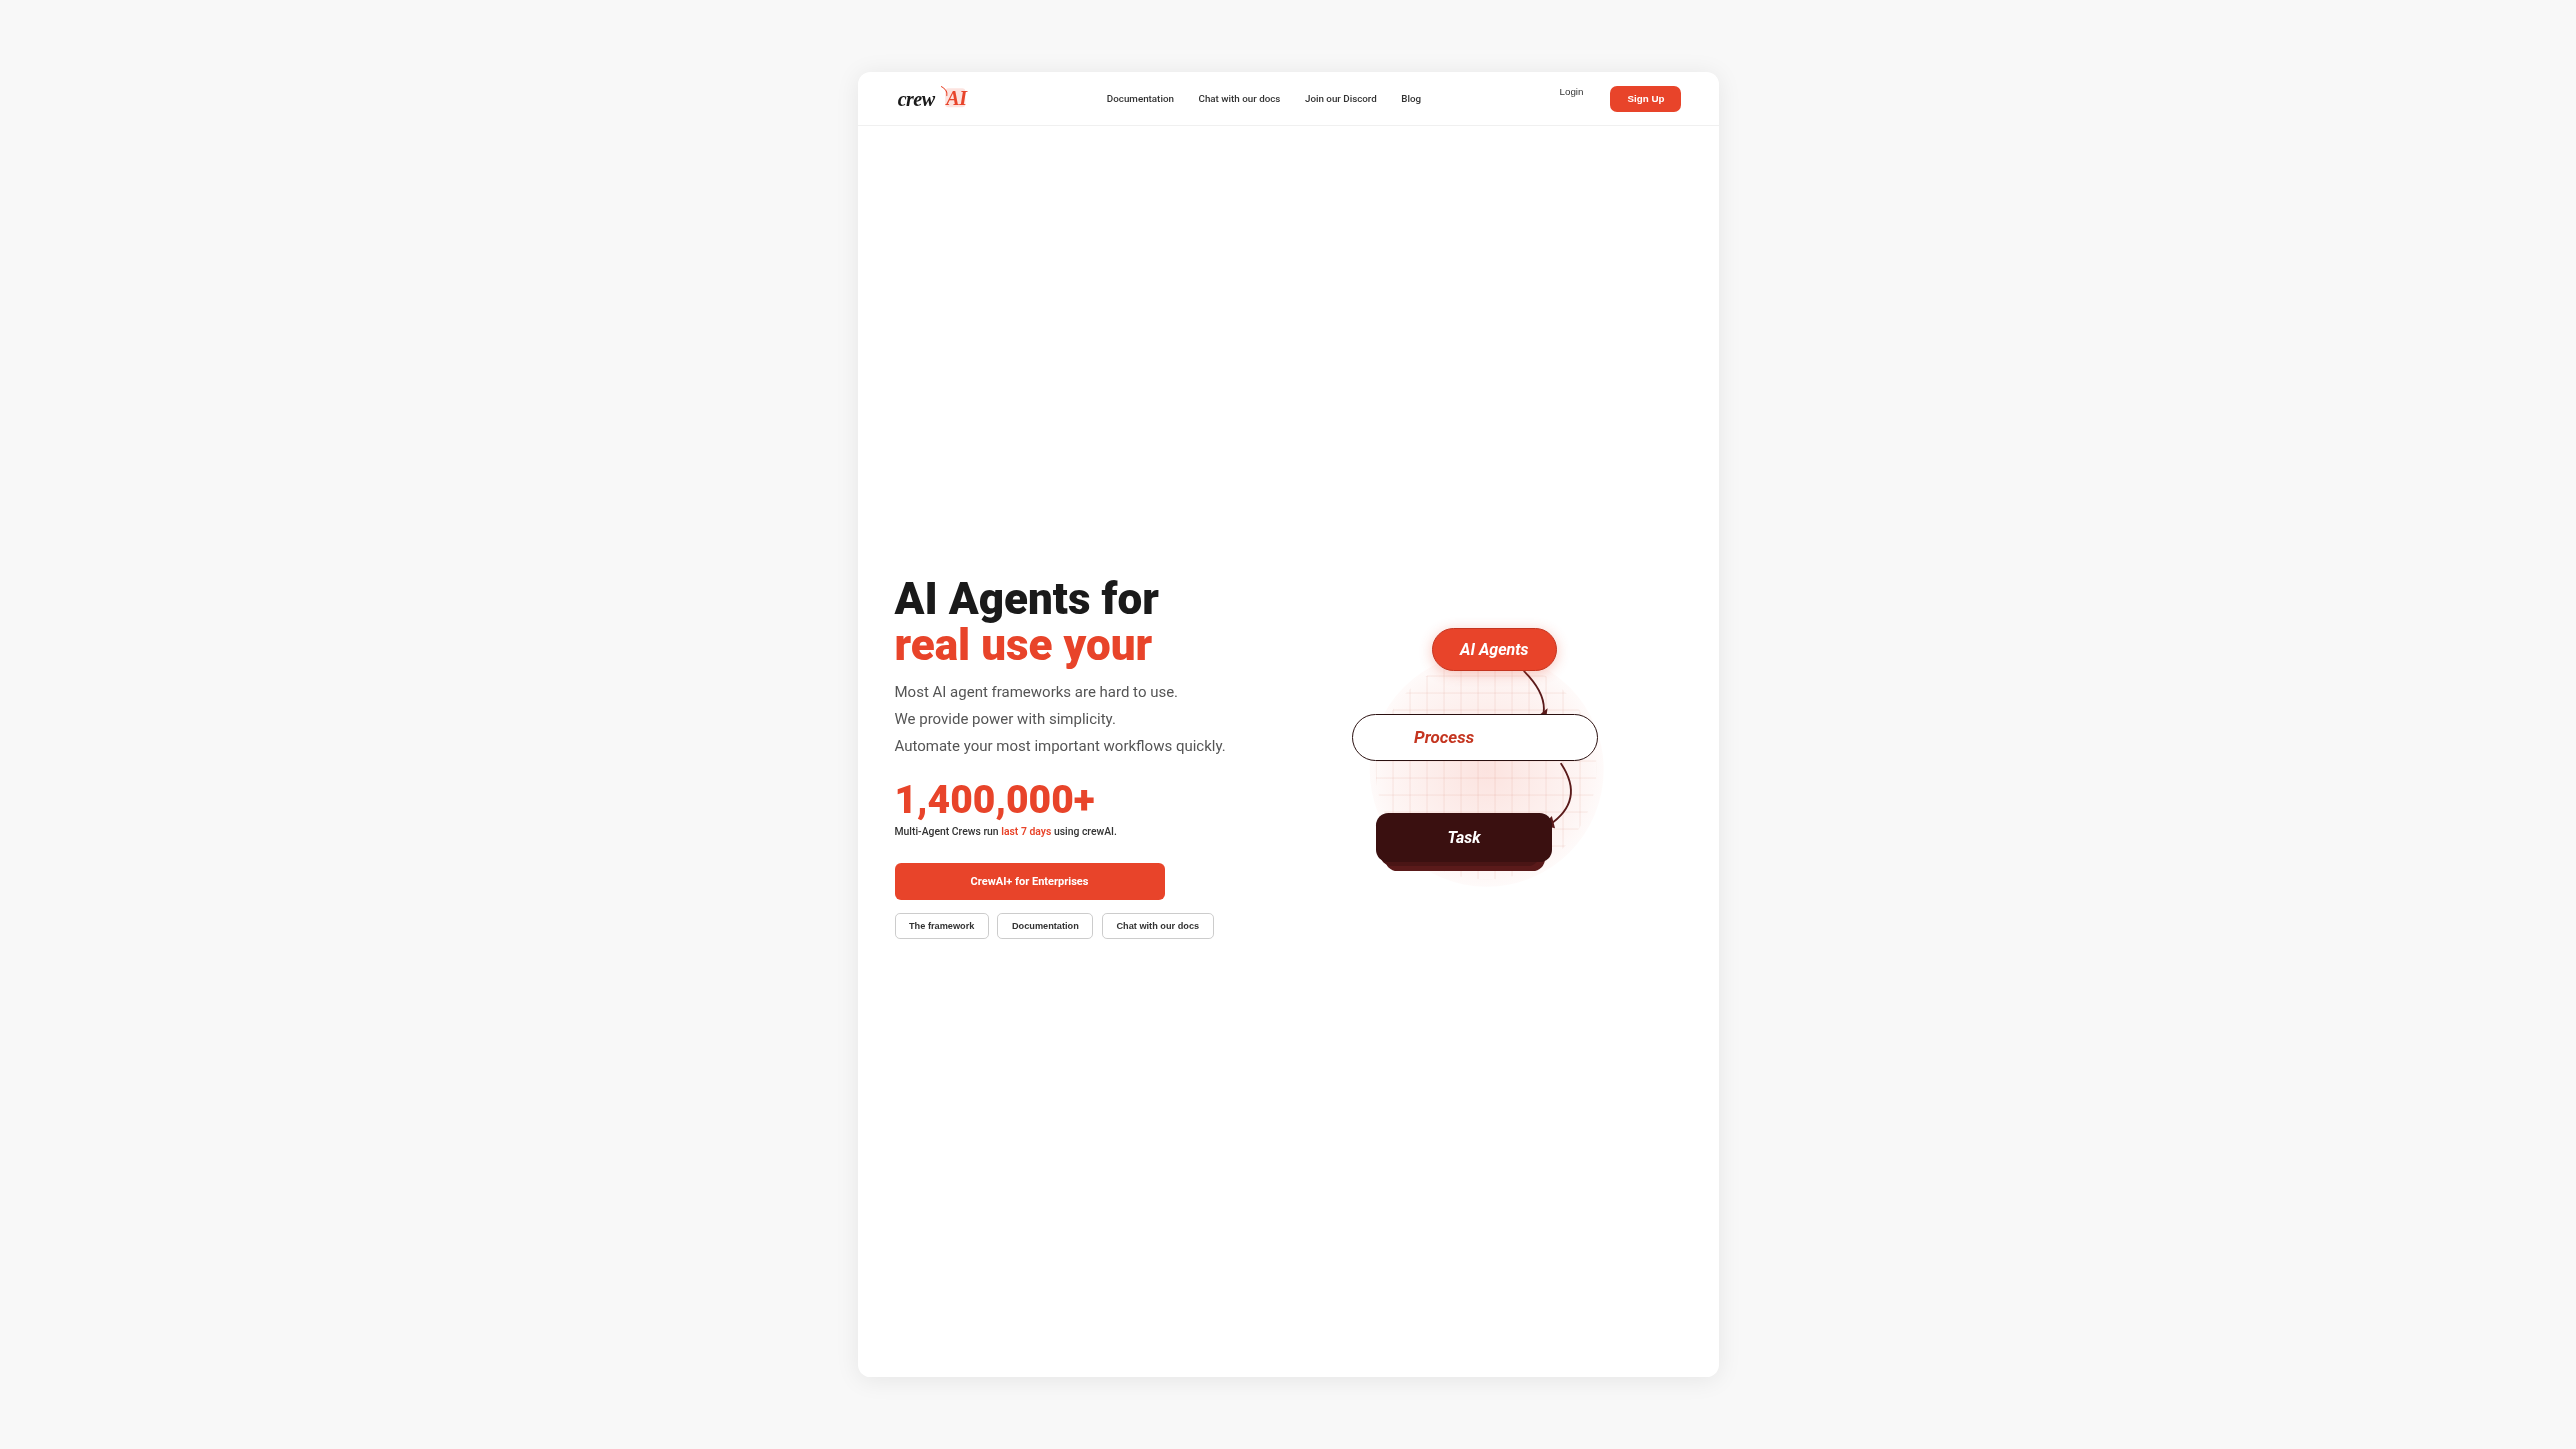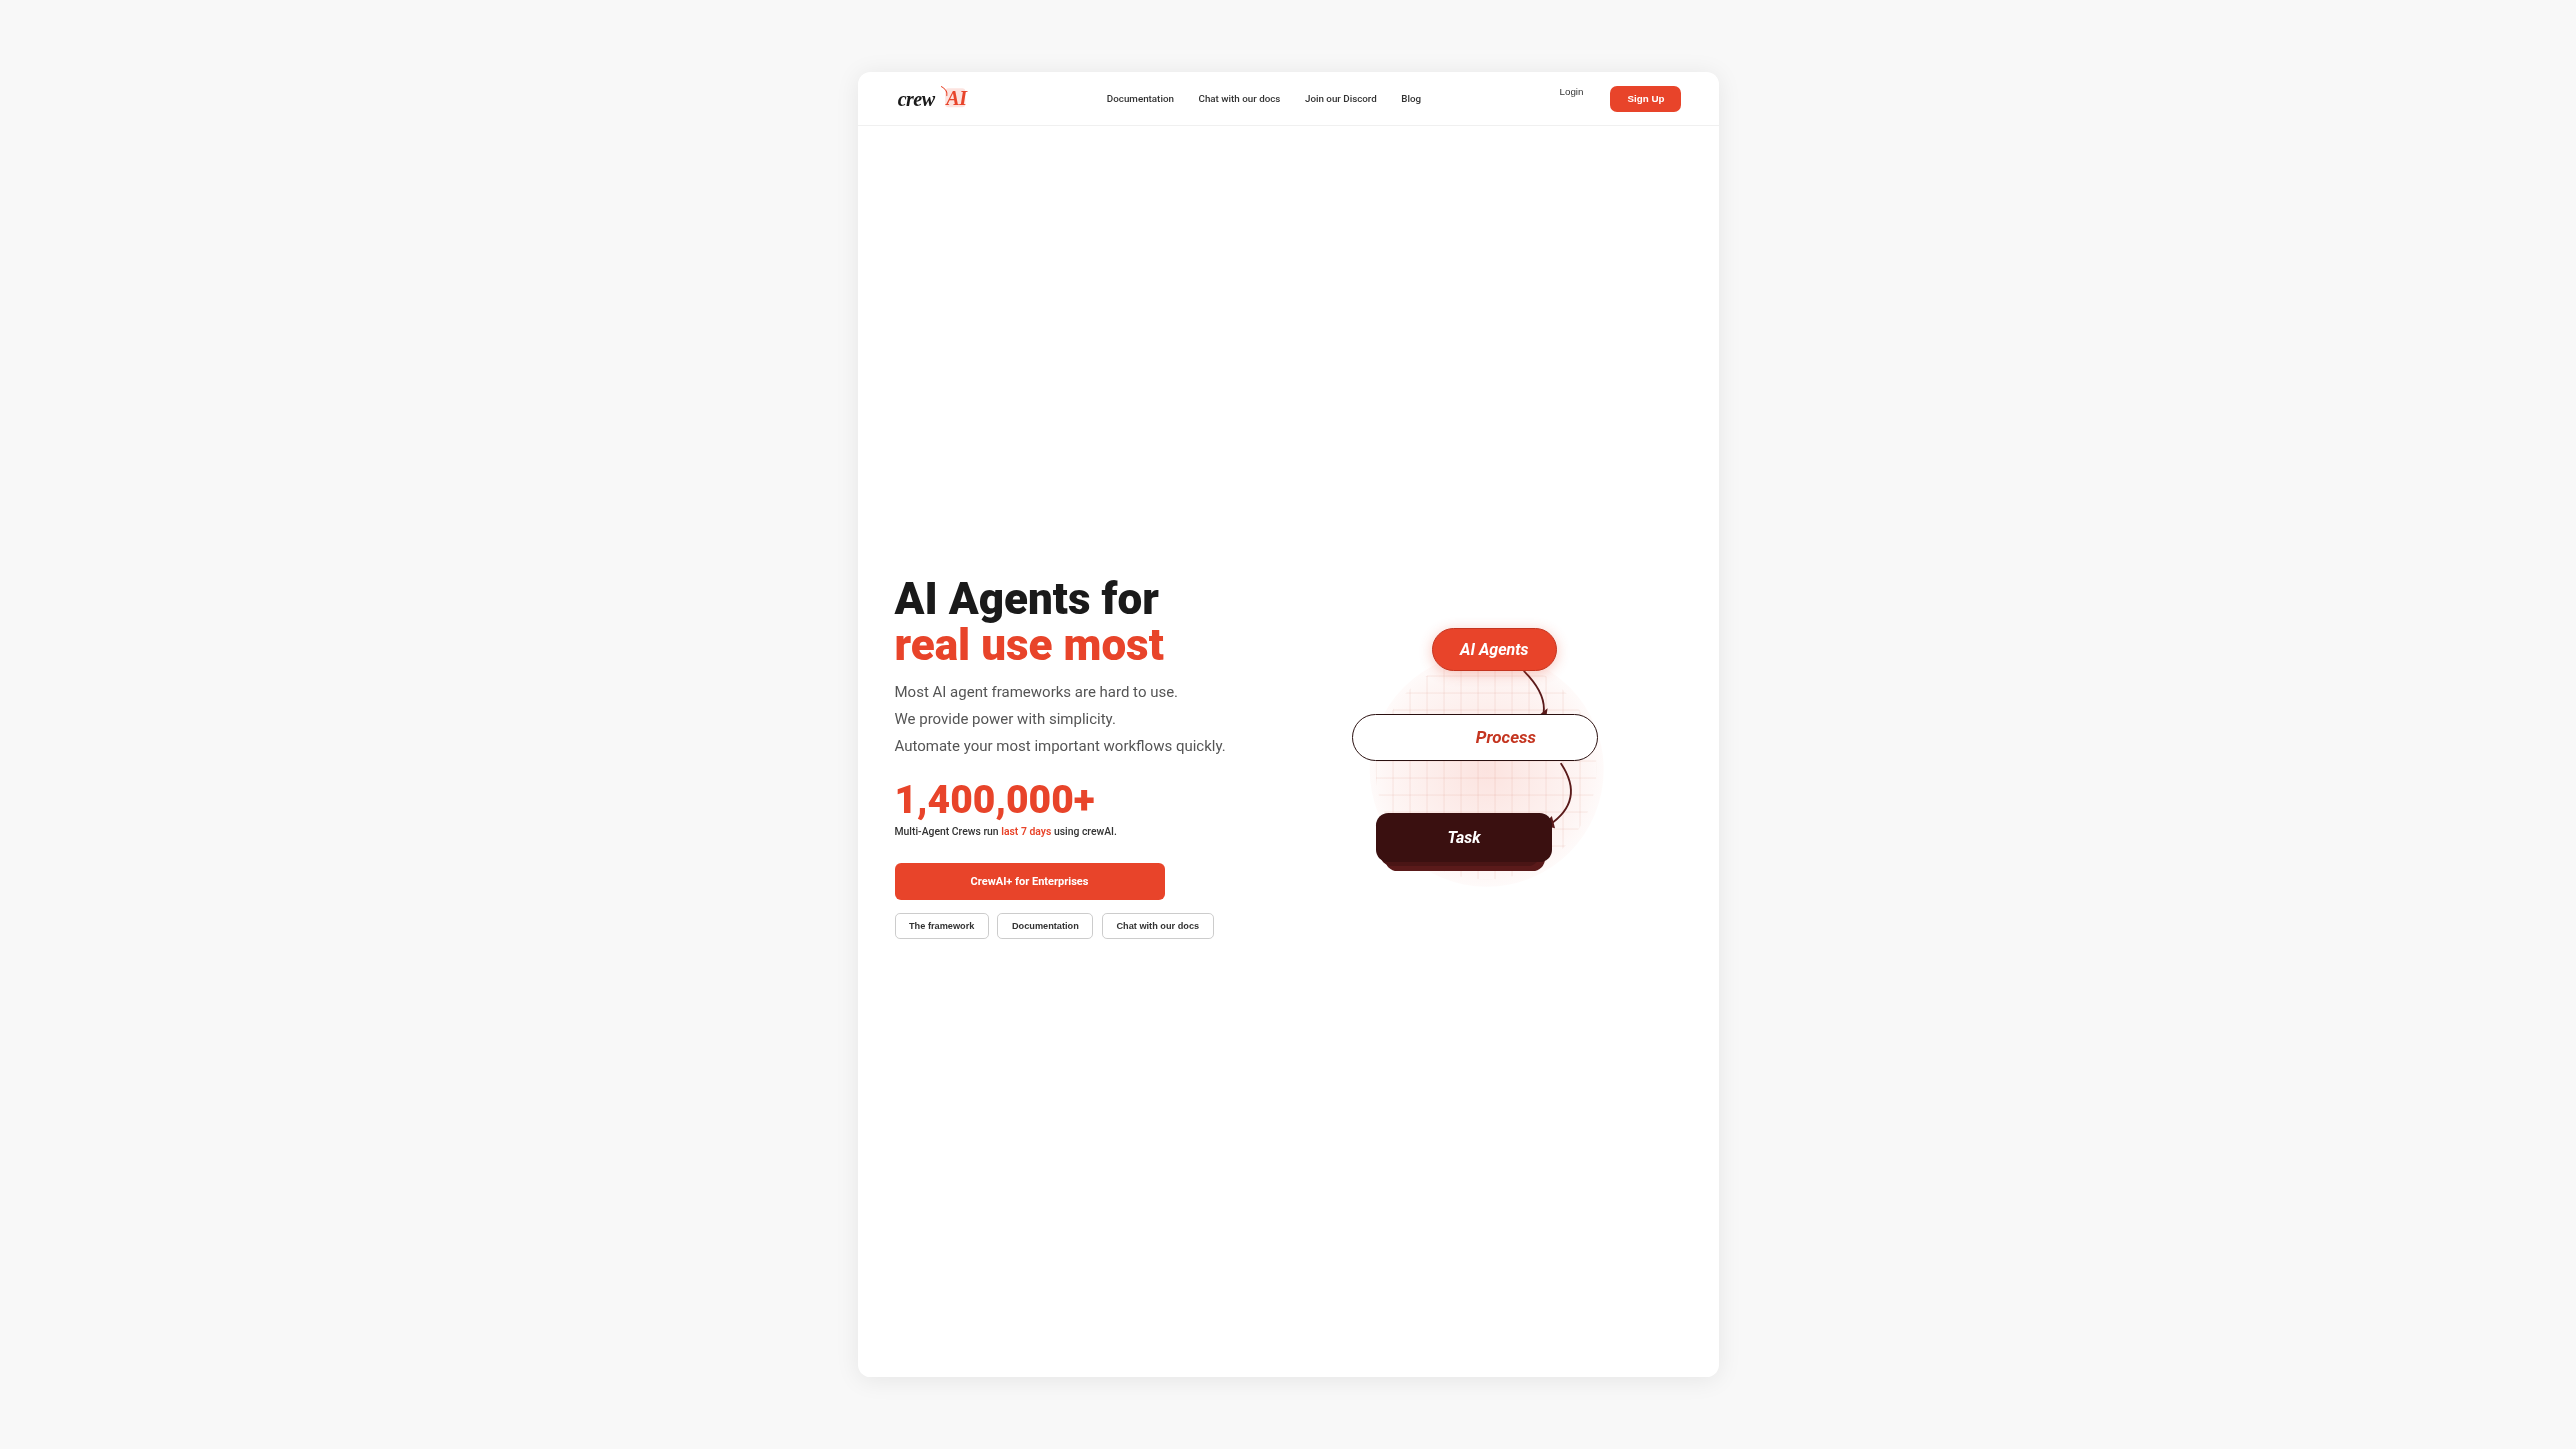--- a/index.html
+++ b/index.html
@@ -249,21 +249,21 @@
       left: 37px;
       background: white;
       color: #c43520;
       font-size: 17px;
       font-weight: 700;
       padding: 12.3px 61px;
       border-radius: 31px;
       border: 1.8px solid #2a1010;
       z-index: 2;
       width: 246px;
-      text-align: right;
+      text-align: left;
     }
 
     
     .card-task-stack {
       position: absolute;
       bottom: 37px;
       left: 61px;
       z-index: 2;
     }
 
@@ -351,21 +351,21 @@
       <button class="btn-login">Login</button>
       <button class="btn-signup">Sign Up</button>
     </div>
   </nav>
 
   <div class="main-content">
 
     <div class="hero-left">
       <h1 class="hero-title">
         <span>AI Agents for</span>
-        <span class="highlight">real use most</span>
+        <span class="highlight">real use your</span>
       </h1>
 
       <div class="hero-subtitle">
         <p>Most AI agent frameworks are hard to use.</p>
         <p>We provide power with simplicity.</p>
         <p>Automate your most important workflows quickly.</p>
       </div>
 
       <div class="stat-number">1,400,000+</div>
       <div class="stat-description">

